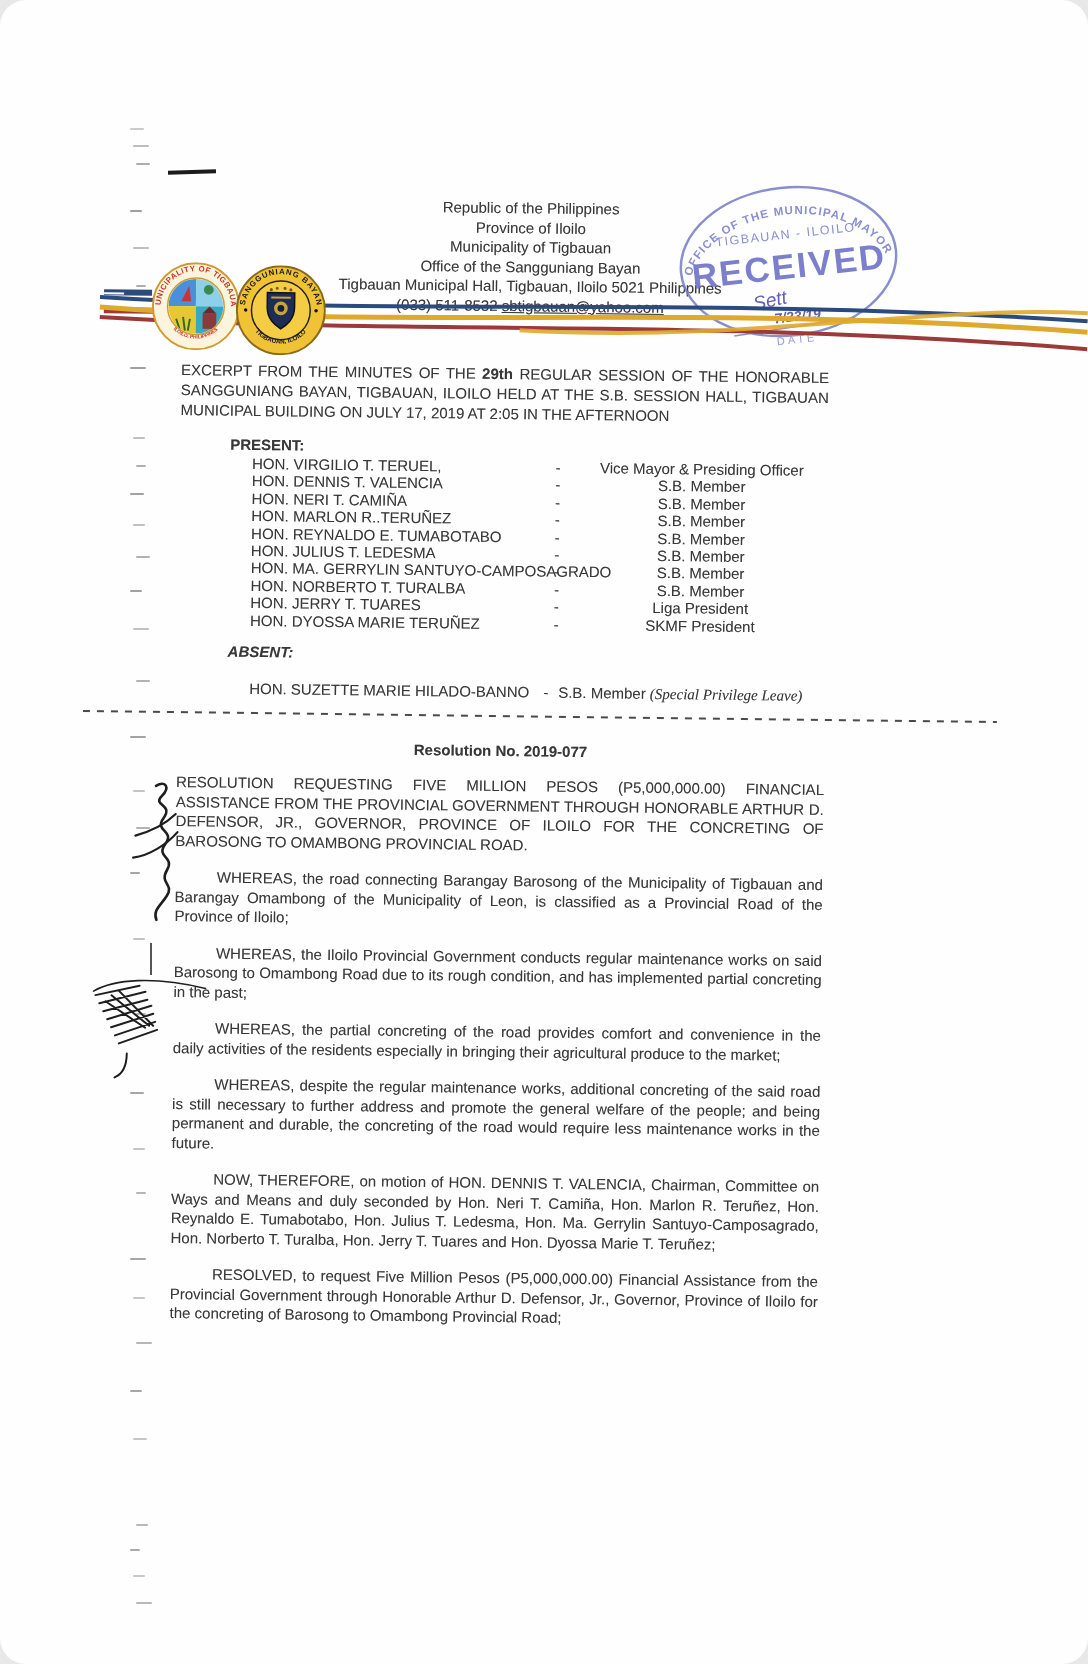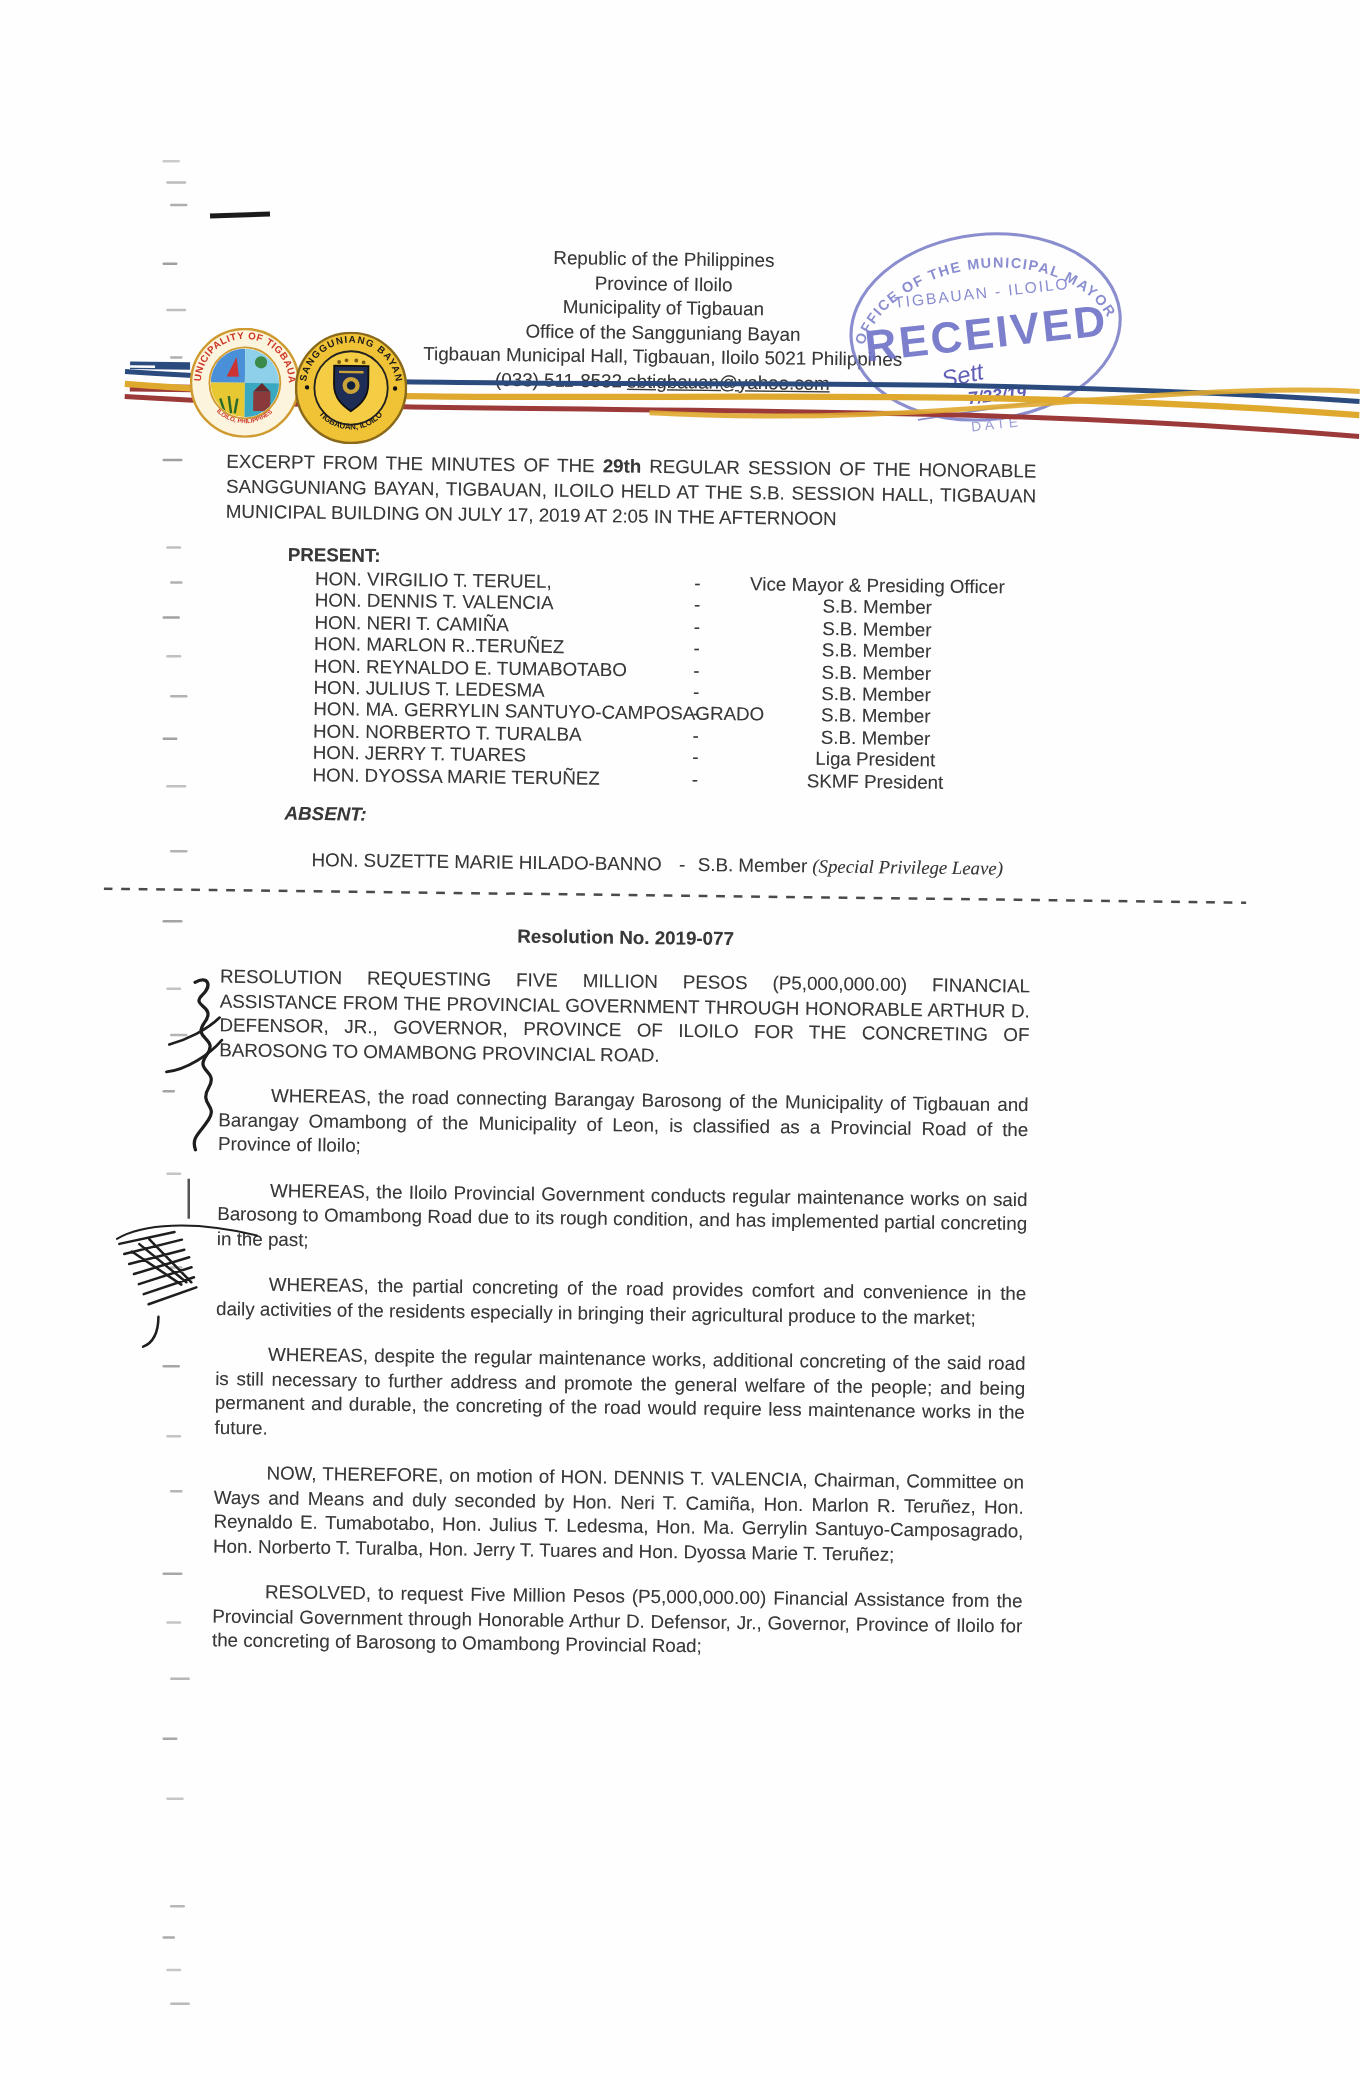--- a/index.html
+++ b/index.html
@@ -1,20 +1,21 @@
 <!DOCTYPE html>
 <html><head>
 <meta charset="utf-8">
 <style>
   html,body{margin:0;padding:0;background:#e8e8e8;}
   .page{
     position:relative;width:1088px;height:1664px;margin:0 auto;
     background:#fefefe;overflow:hidden;
     font-family:"Liberation Sans","DejaVu Sans",sans-serif;
     color:#333;
+    border-radius:26px;
   }
   .content{position:absolute;inset:0;transform:rotate(0.7deg);transform-origin:500px 300px;}
   .txt{color:#383838;text-shadow:0 0 .5px rgba(56,56,56,.35);}
 
   
   .hdr{position:absolute;left:230px;top:198px;width:600px;text-align:center;font-size:15px;line-height:19.5px;}
   .hdr .email{text-decoration:underline;}
 
   
   .bodycol{position:absolute;left:182px;top:364px;width:648px;font-size:15px;}

